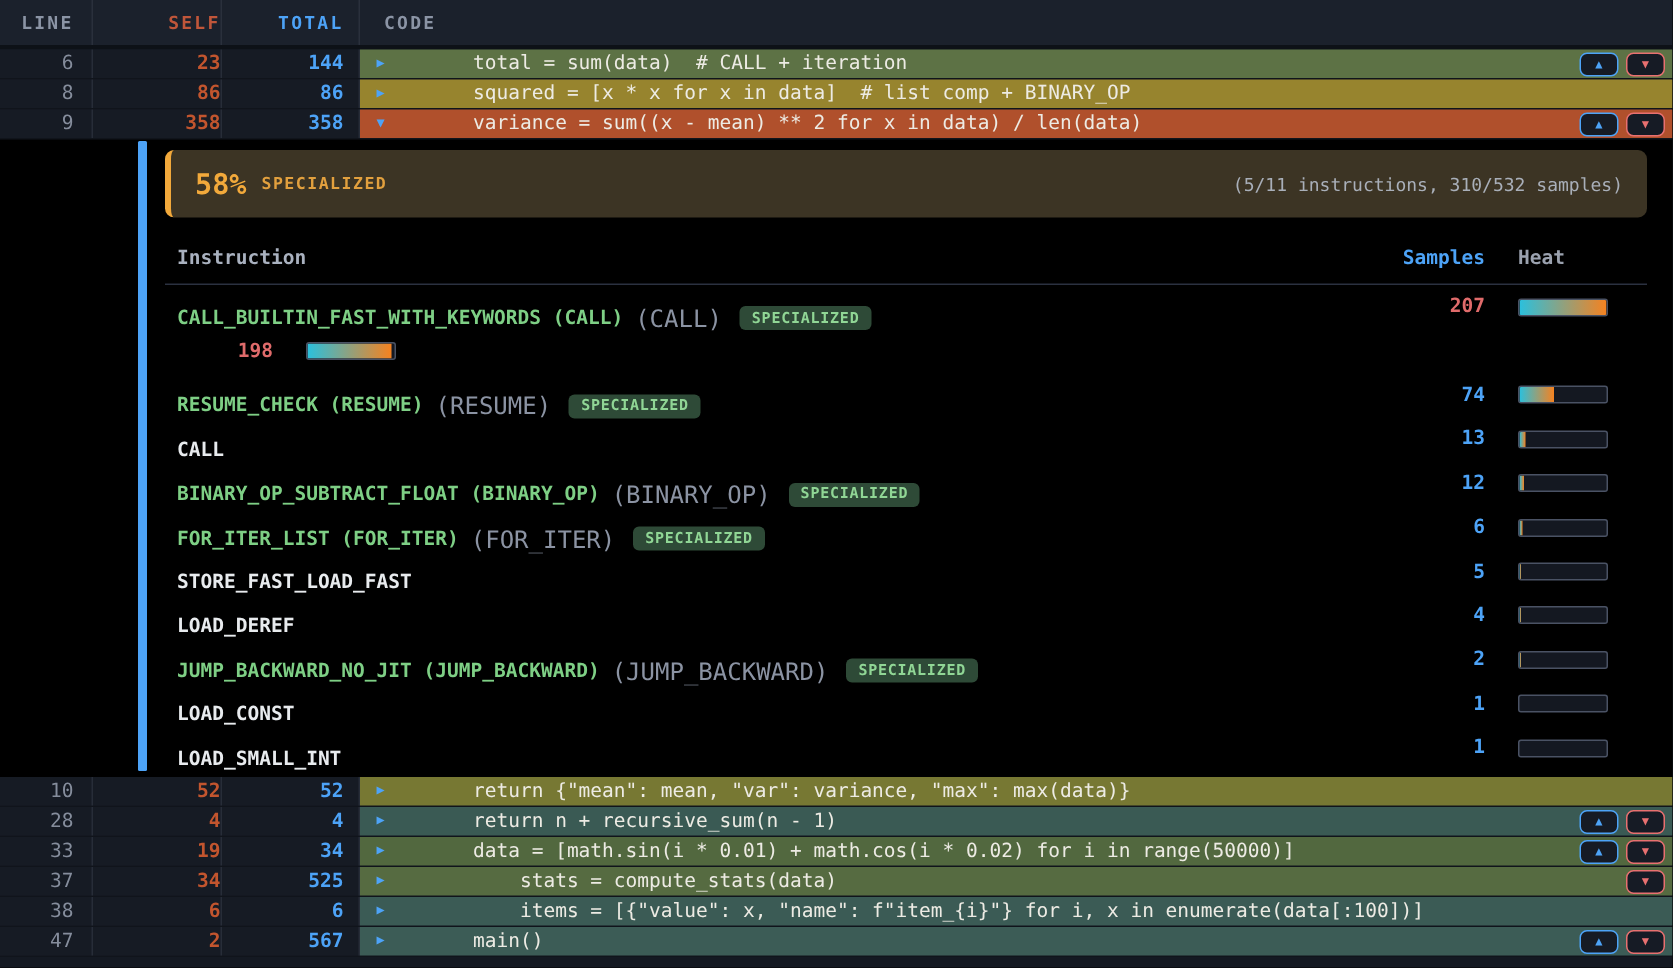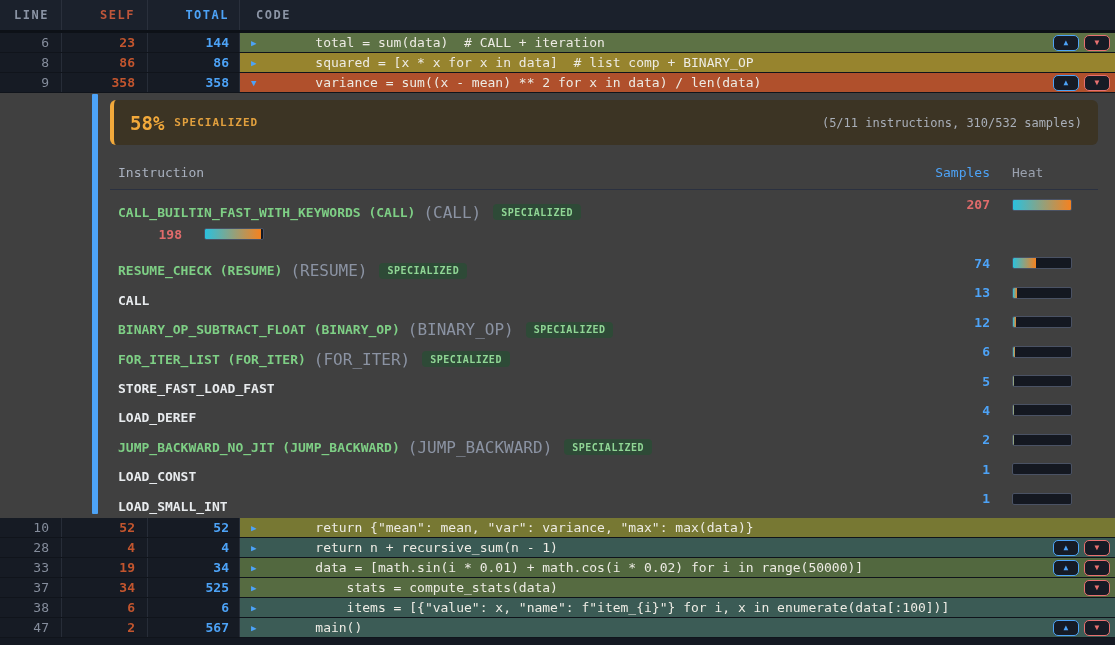--- a/index.html
+++ b/index.html
@@ -12,21 +12,21 @@
   .app { width: 1115px; height: 645px; position: relative; }
 
   
   .thead {
     display: flex; height: 33px; align-items: center;
     background: #1b212c; border-bottom: 3px solid #0d1117;
     font-size: 12px; font-weight: bold; letter-spacing: 1.5px;
   }
   .thead .c { height: 100%; display: flex; align-items: center; border-right: 1px solid #2a303c; }
   .c-line  { width: 62px;  justify-content: flex-end; padding-right: 12px; text-align: right; }
-  .c-self  { width: 86px;  justify-content: flex-end; padding-right: 12px; }
+  .c-self  { width: 86px;  justify-content: flex-end; }
   .c-total { width: 92px;  justify-content: flex-end; padding-right: 10px; }
   .c-code  { flex: 1; padding-left: 16px; border-right: none !important; }
   .hdr-line, .hdr-code { color: #8b94a5; }
   .hdr-self  { color: #c0563a; }
   .hdr-total { color: #4da3f7; }
 
   
   .crow { display: flex; height: 20px; border-bottom: 1px solid #10141b; }
   .crow .cell {
     height: 100%; display: flex; align-items: center;
@@ -50,39 +50,39 @@
   .navbtn {
     width: 26px; height: 16px; border-radius: 5px; background: #161b25;
     display: flex; align-items: center; justify-content: center;
     font-size: 8px; line-height: 1; cursor: pointer;
   }
   .navbtn.up   { border: 1.5px solid #4da3f7; color: #4da3f7; }
   .navbtn.down { border: 1.5px solid #e87070; color: #e87070; }
 
   
   .detail {
-    height: 425px; background: #404040; position: relative; padding-left: 11px;
+    height: 425px; background: #000000; position: relative; padding-left: 11px;
   }
   .indent-bar {
     position: absolute; left: 92px; top: 1px; bottom: 4px; width: 6px;
     background: #4da3f7; border-radius: 1px;
   }
   .panel-inner { position: absolute; left: 110px; right: 17px; top: 0; bottom: 0; }
   .summary-box {
     margin-top: 7px; height: 45px; background: #3c3424;
     border-left: 4px solid #f2a93b; border-radius: 6px;
     display: flex; align-items: center; padding: 0 16px;
   }
   .pct { color: #f2a93b; font-size: 19px; font-weight: bold; }
   .pct-label { color: #e2a03e; font-size: 11px; font-weight: bold; letter-spacing: 1px; margin-left: 10px; }
   .summary-right { margin-left: auto; color: #a9afb9; font-size: 12px; }
 
   .instr-head {
     display: flex; align-items: center; margin-top: 20px; padding: 0 8px 9px 8px;
-    border-bottom: 1px solid #2b3140; font-size: 13px; font-weight: normal;
+    border-bottom: 1px solid #2b3140; font-size: 13px; font-weight: bold;
   }
   .ih-name { flex: 1; color: #a9b1bf; }
   .ih-samples { width: 64px; text-align: right; color: #4da3f7; }
   .ih-heat { width: 78px; margin-left: 22px; color: #9aa1ae; }
 
   .instr-row { display: flex; align-items: center; height: 29.4px; padding: 0 8px; }
   .in-name { flex: 1; display: flex; align-items: center; white-space: nowrap; overflow: hidden; margin-top: 15px; }
   .in-label { font-size: 13px; font-weight: bold; }
   .in-label.spec { color: #7ecf85; }
   .in-label.plain { color: #e8ebee; }

